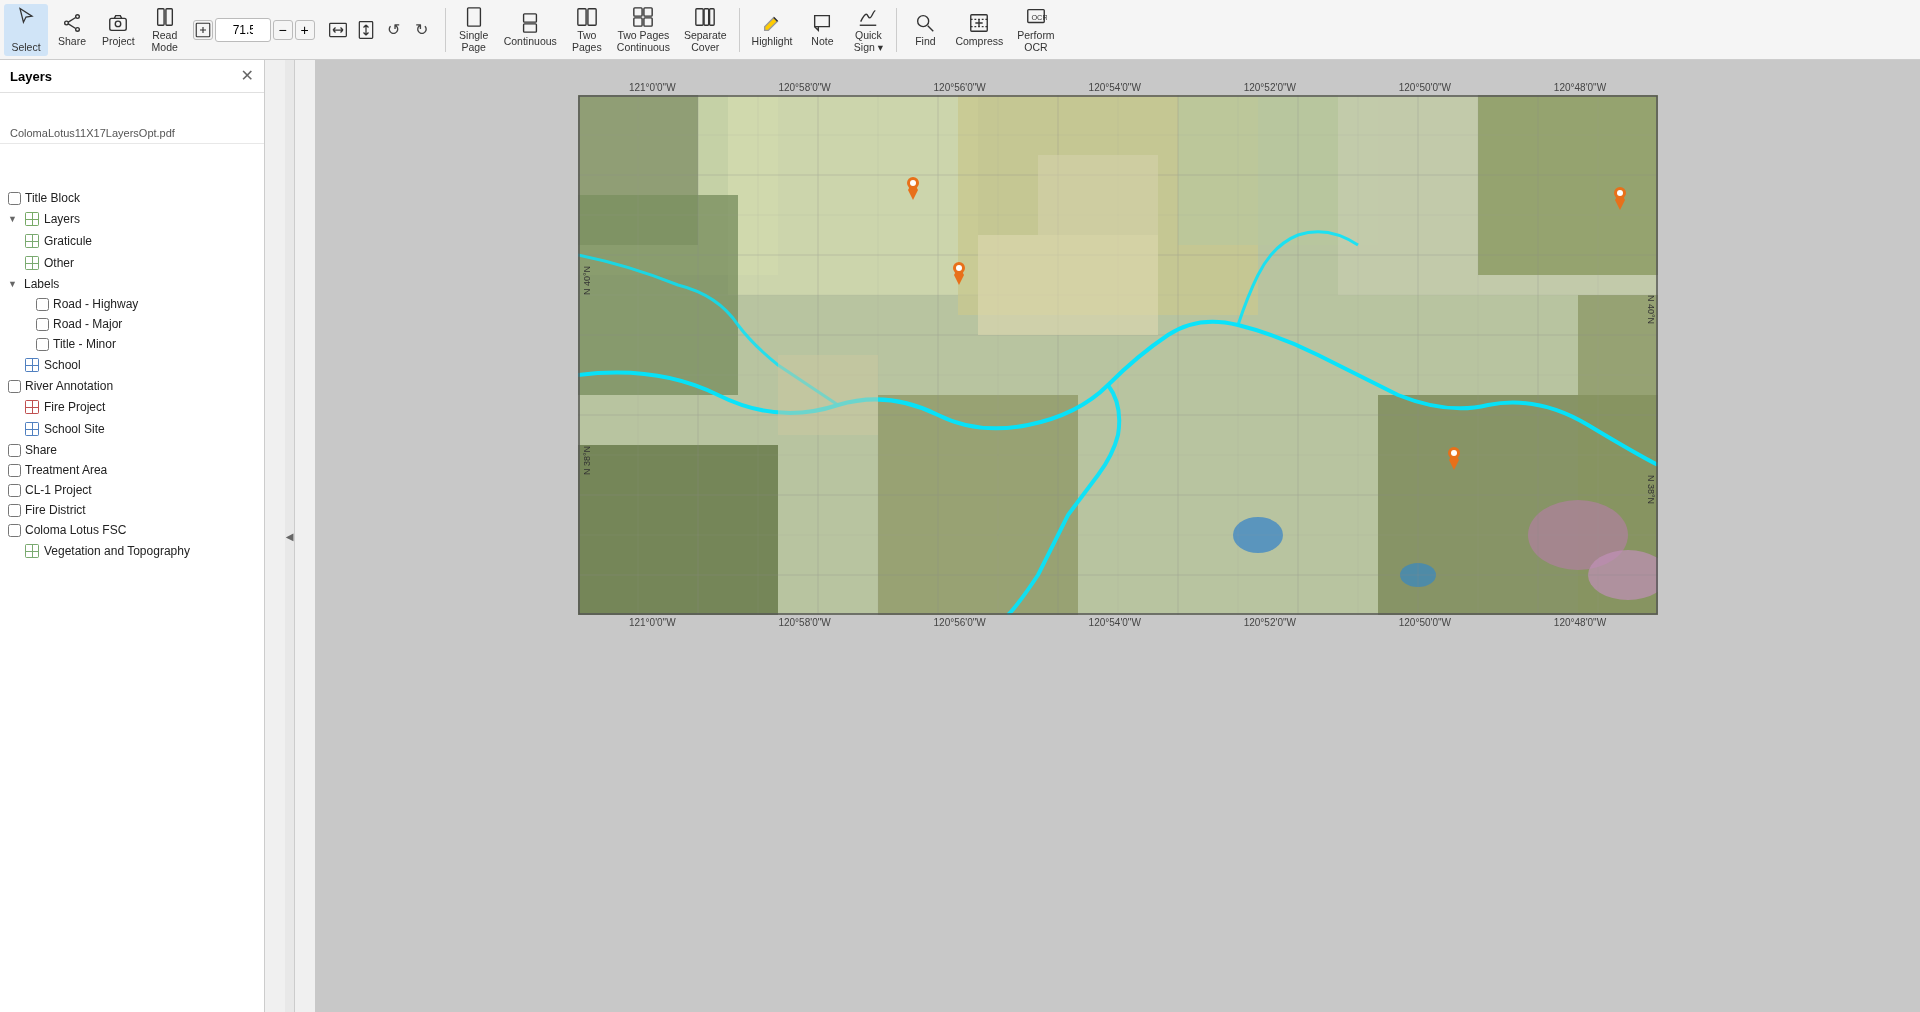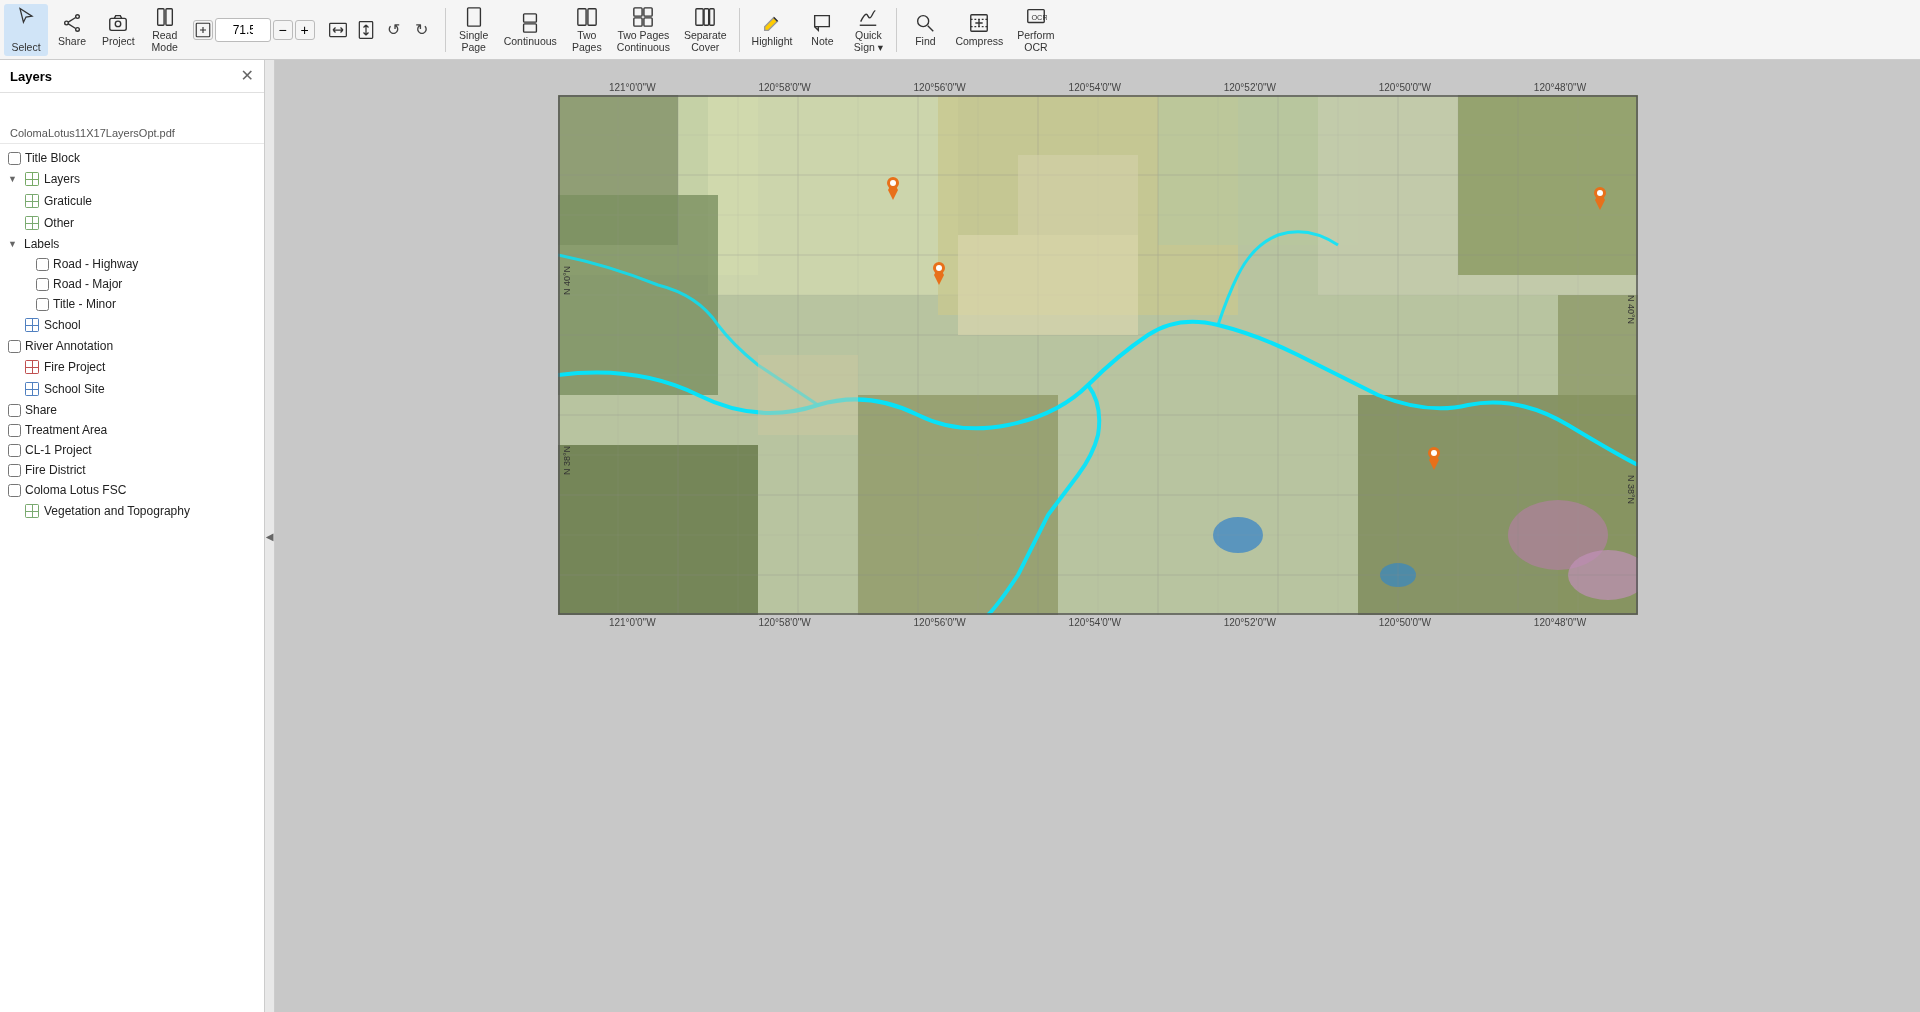--- a/index.html
+++ b/index.html
@@ -88,20 +88,21 @@
       display: flex;
       align-items: center;
       justify-content: center;
       color: #444;
     }
 
     
     #main {
       display: flex;
       height: calc(100vh - 60px);
+      gap: 20px;
     }
 
     
     #sidebar {
       width: 265px;
       background: #fff;
       border-right: 1px solid #ccc;
       display: flex;
       flex-direction: column;
       overflow: hidden;
@@ -128,20 +129,21 @@
       font-size: 11px;
       color: #555;
       padding: 4px 10px;
       border-bottom: 1px solid #e8e8e8;
       margin-top: 30px;
     }
     #layer-tree {
       overflow-y: auto;
       flex: 1;
       padding: 4px 0;
+      margin-top: 40px;
     }
     .layer-item {
       display: flex;
       align-items: center;
       padding: 3px 8px;
       cursor: pointer;
       font-size: 12px;
       gap: 4px;
     }
     .layer-indent1 { padding-left: 8px; }

